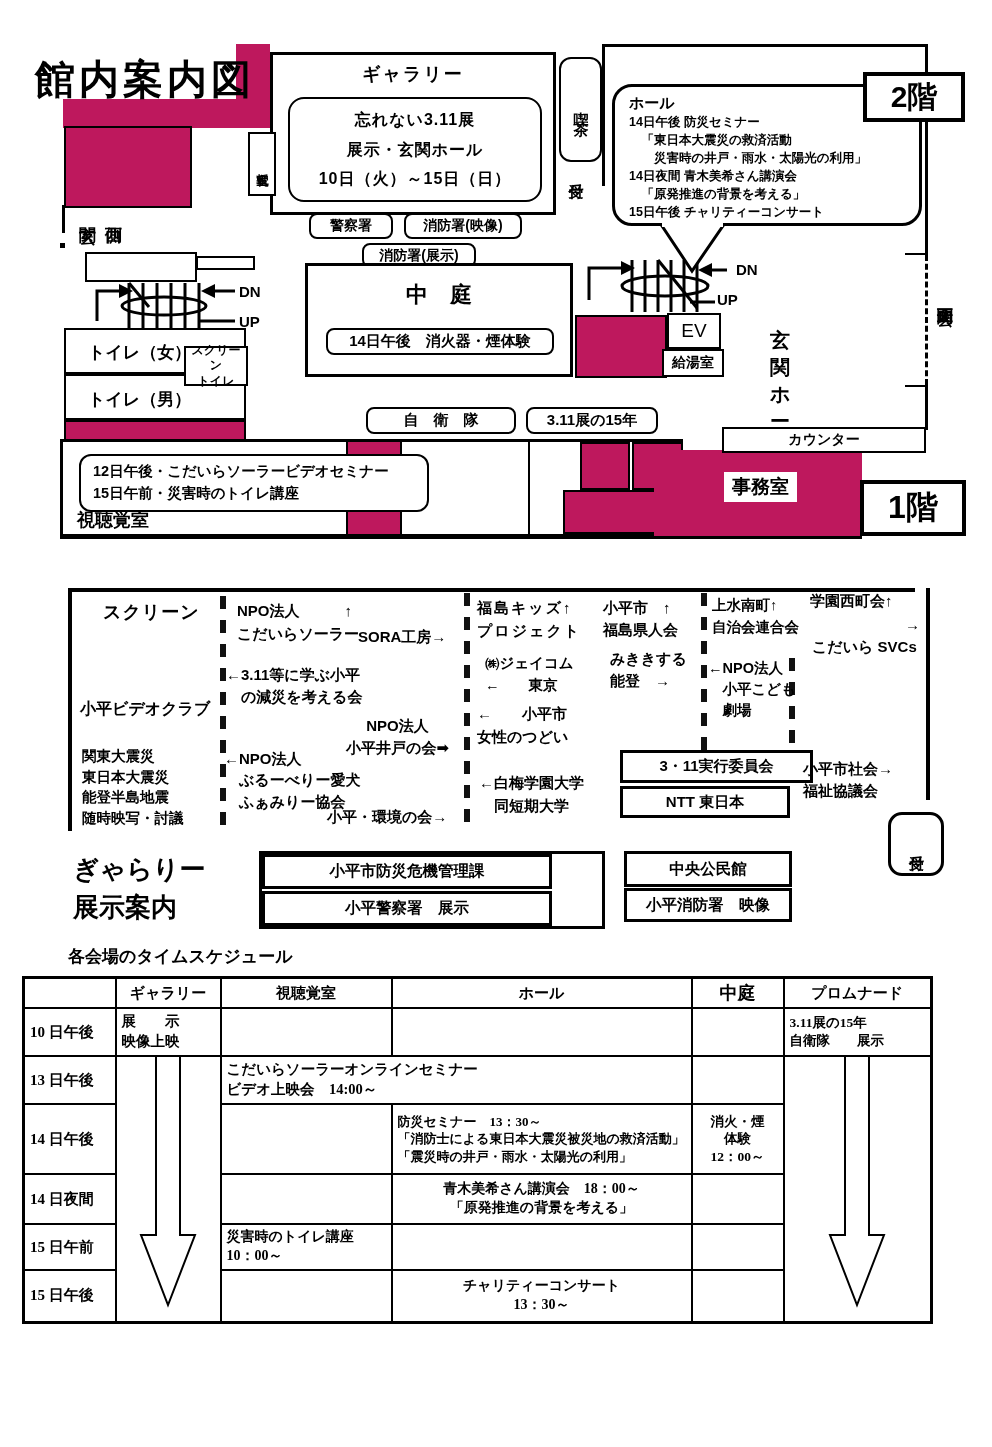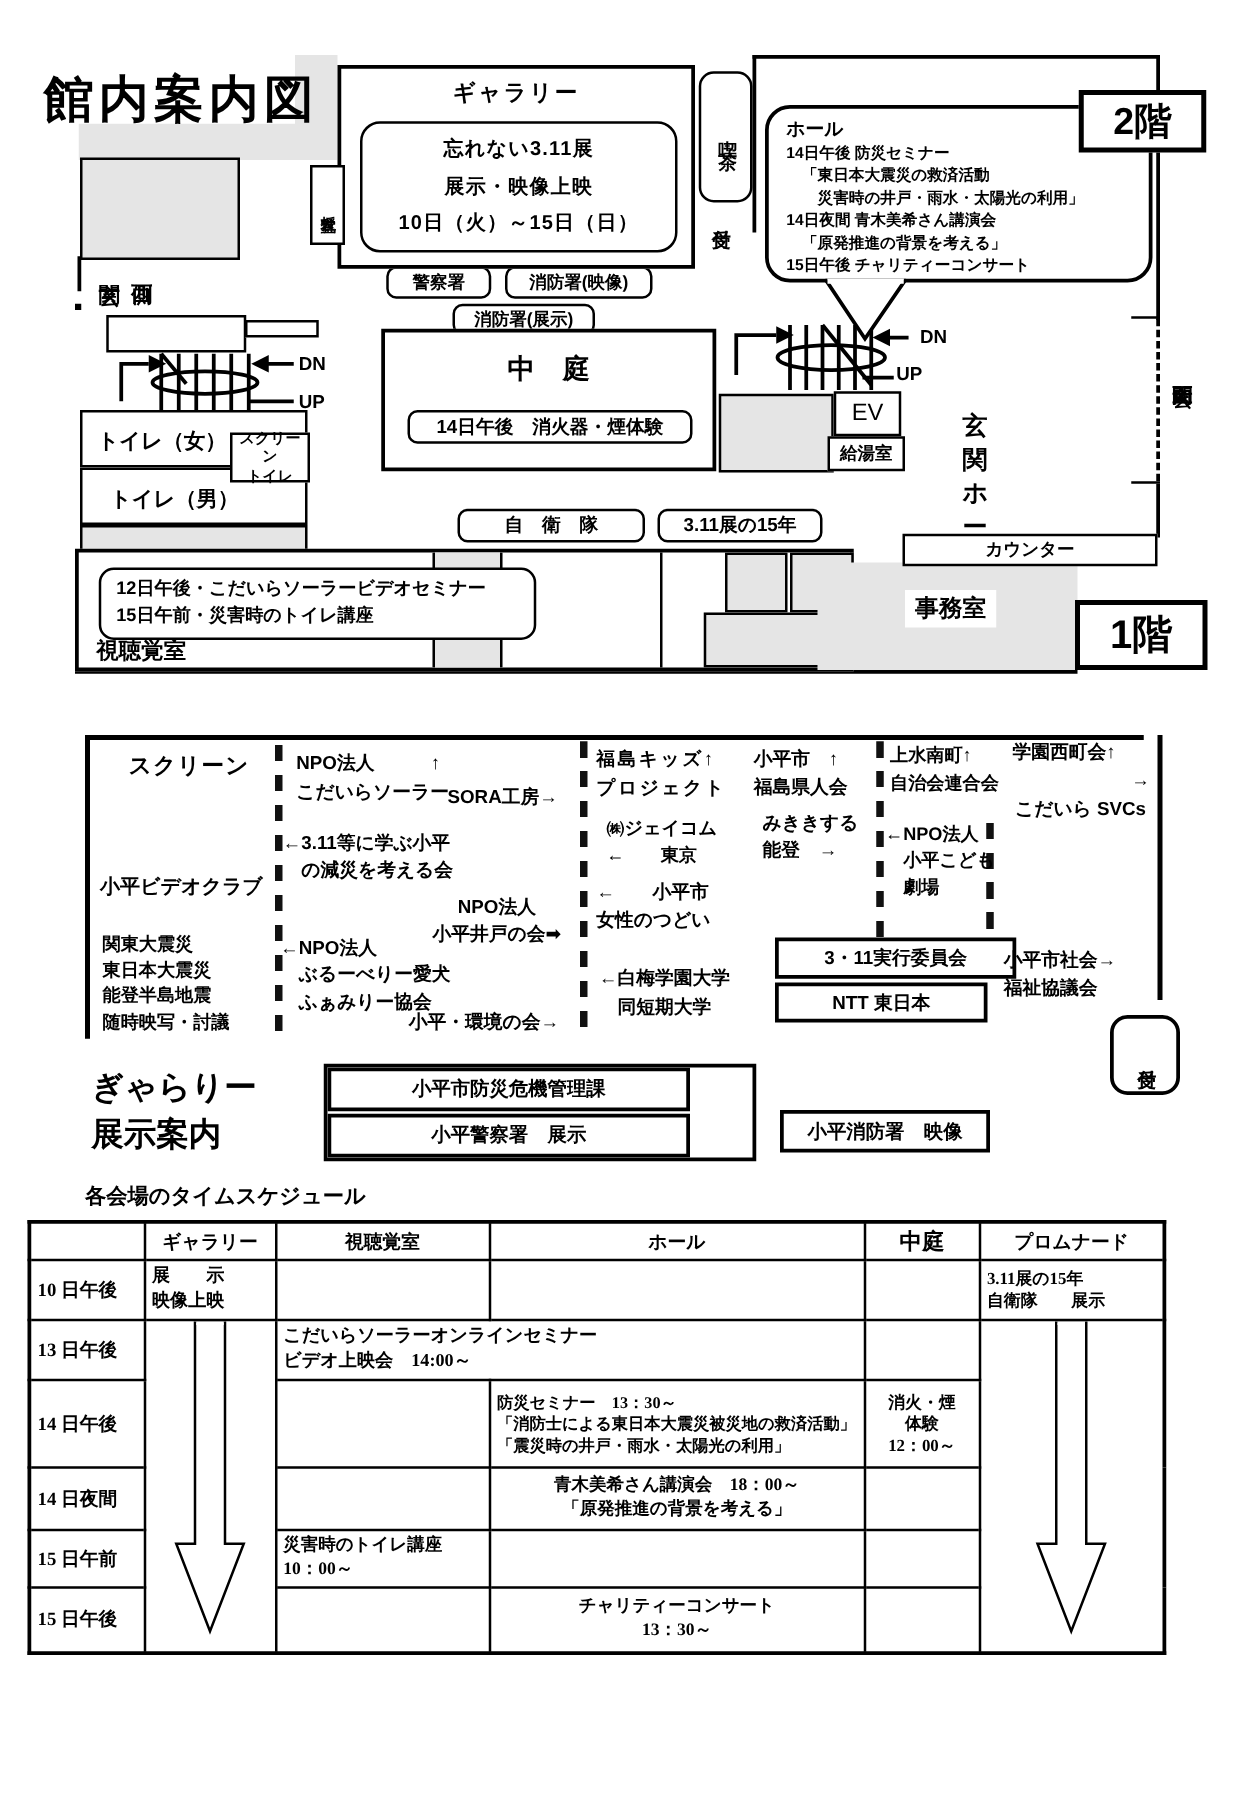--- a/index.html
+++ b/index.html
@@ -4,21 +4,21 @@
 <style>
 *{margin:0;padding:0;box-sizing:border-box}
 html,body{background:#fff}
 body{width:992px;height:1447px;position:relative;color:#000;
      font-family:"Liberation Sans","DejaVu Sans",sans-serif;overflow:hidden}
 .abs{position:absolute}
 .b2{border:2px solid #000}
 .b3{border:3px solid #000}
 .b4{border:4px solid #000}
 .rd8{border-radius:8px}.rd12{border-radius:12px}.rd16{border-radius:16px}
-.gray{background:#e5e5e5}
+.gray{background:#be185d}
 .white{background:#fff}
 .line{background:#000}
 .ctr{display:flex;align-items:center;justify-content:center;text-align:center}
 .ml{white-space:pre-line}
 .v{writing-mode:vertical-rl;text-orientation:upright}
 .dashv{background:repeating-linear-gradient(180deg,#111 0 13px,transparent 13px 24px)}
 .dashbrd{border-left:3px dashed #000}
 .fw6{font-weight:600}.fw7{font-weight:700}.fw8{font-weight:800}.fw9{font-weight:900}
 table.sch{border-collapse:collapse;table-layout:fixed;width:908px;
   font-family:"Liberation Serif","DejaVu Serif",serif}
@@ -48,21 +48,21 @@
   <div class="abs line" style="left:925px;top:387px;width:3px;height:43px"></div>
   <div class="abs line" style="left:60px;top:536px;width:802px;height:3px"></div>
 
   <div class="abs fw9" style="left:35px;top:52px;font-size:40px;letter-spacing:4px;z-index:6">館内案内図</div>
 
   <div class="abs b4 white ctr fw9" style="left:863px;top:72px;width:102px;height:50px;font-size:30px;z-index:8">2階</div>
 
   <div class="abs b3 white" style="left:270px;top:52px;width:286px;height:163px;z-index:2">
     <div class="ctr fw8" style="height:38px;font-size:18px;letter-spacing:2px">ギャラリー</div>
     <div class="abs b2 rd16 ctr ml fw6" style="left:15px;top:42px;width:254px;height:105px;font-size:16px;line-height:1.85;letter-spacing:1px">忘れない3.11展
-展示・映像上映
+展示・玄関ホール
 10日（火）～15日（日）</div>
   </div>
 
   <div class="abs b2 rd12 white ctr fw6 v" style="left:559px;top:57px;width:43px;height:105px;font-size:15px;letter-spacing:10px;z-index:2">喫茶</div>
   <div class="abs v fw6" style="left:566px;top:172px;font-size:15px;z-index:2">受付</div>
 
   <div class="abs b2 white ctr v" style="left:248px;top:132px;width:28px;height:64px;font-size:12px;font-weight:600;z-index:3">授乳室</div>
 
   <div class="abs b3 white" style="left:612px;top:84px;width:310px;height:142px;border-radius:20px;z-index:7;padding:7px 10px 4px 14px">
     <div class="fw8" style="font-size:15px">ホール</div>
@@ -101,21 +101,21 @@
       <line x1="128" y1="10" x2="150" y2="10"></line>
       <line x1="114" y1="40" x2="150" y2="40"></line>
     </g>
     <polygon points="34,3 48,10 34,17" fill="#000"></polygon>
     <polygon points="130,3 116,10 130,17" fill="#000"></polygon>
   </svg>
   <div class="abs fw7" style="left:239px;top:283px;font-size:15px">DN</div>
   <div class="abs fw7" style="left:239px;top:313px;font-size:15px">UP</div>
 
   <div class="abs b2 white" style="left:64px;top:328px;width:182px;height:46px">
-    <div class="fw8" style="padding:11px 0 0 12px;font-size:17px">トイレ（女）</div>
+    <div class="fw8" style="padding:11px 0 0 22px;font-size:17px">トイレ（女）</div>
   </div>
   <div class="abs b2 white" style="left:64px;top:374px;width:182px;height:46px">
     <div class="fw8" style="padding:12px 0 0 22px;font-size:17px">トイレ（男）</div>
   </div>
   <div class="abs b2 white ctr ml fw8" style="left:184px;top:346px;width:64px;height:40px;font-size:12px;line-height:1.3;z-index:3">スクリーン
 トイレ</div>
   <div class="abs gray b2" style="left:64px;top:420px;width:182px;height:22px"></div>
 
   <div class="abs b3 white" style="left:305px;top:263px;width:268px;height:114px">
     <div class="ctr fw8" style="height:58px;font-size:22px">中　庭</div>
@@ -231,20 +231,21 @@
 
 <div class="abs" style="left:0;top:845px;width:992px;height:95px">
   <div class="abs fw9" style="left:73px;top:7px;font-size:26px">ぎゃらりー</div>
   <div class="abs fw9" style="left:73px;top:45px;font-size:26px">展示案内</div>
 
   <div class="abs b3" style="left:259px;top:6px;width:346px;height:78px">
     <div class="abs b3 white ctr fw8" style="left:0px;top:0px;width:290px;height:35px;font-size:15.5px">小平市防災危機管理課</div>
     <div class="abs b3 white ctr fw8" style="left:0px;top:37px;width:290px;height:35px;font-size:15.5px">小平警察署　展示</div>
   </div>
 
+  <div class="abs b3 white ctr fw8" style="left:624px;top:6px;width:168px;height:36px;font-size:15.5px">中央公民館</div>
   <div class="abs b3 white ctr fw8" style="left:624px;top:43px;width:168px;height:34px;font-size:15.5px">小平消防署　映像</div>
 </div>
 
 <div class="abs fw8" style="left:68px;top:945px;font-size:17px">各会場のタイムスケジュール</div>
 
 <div class="abs" style="left:22px;top:976px">
 <table class="sch">
   <colgroup>
     <col style="width:92px">
         <col style="width:105px">

